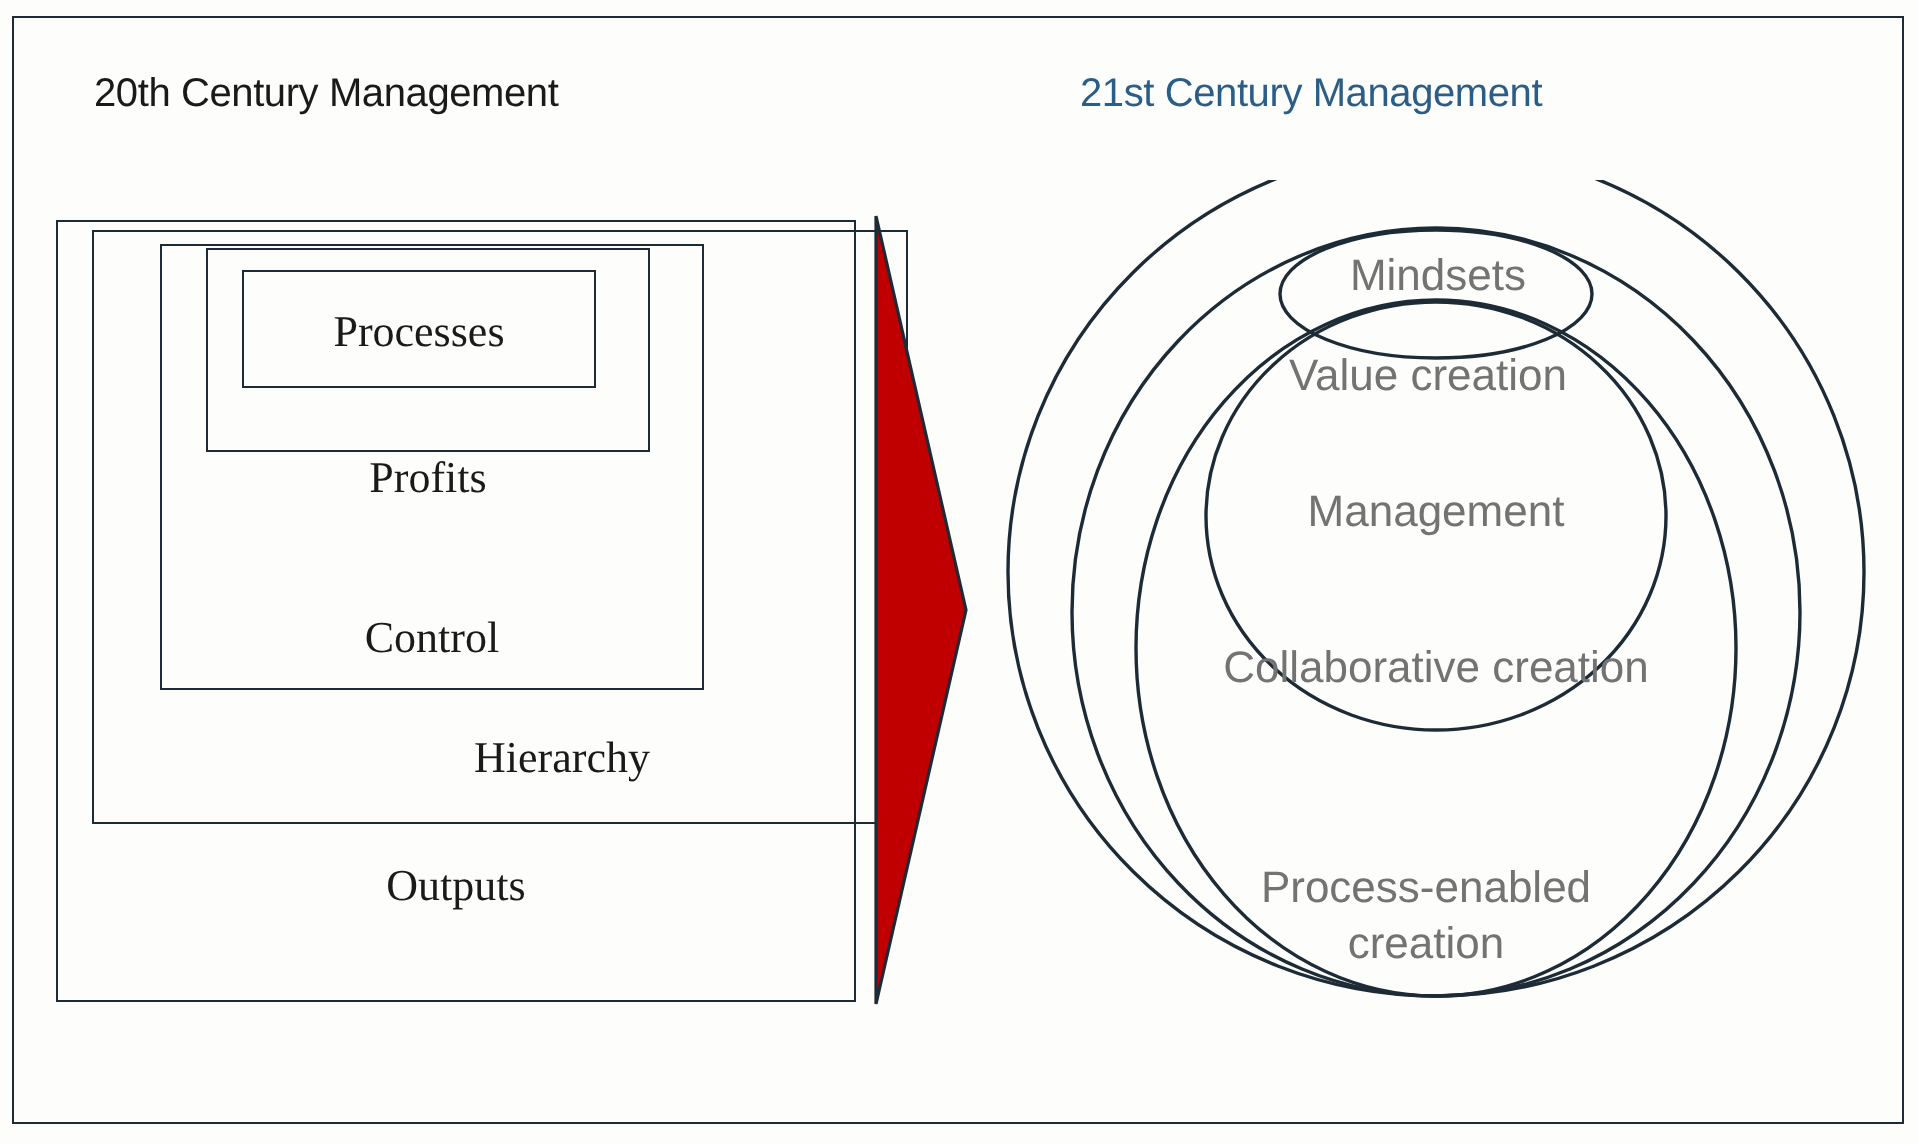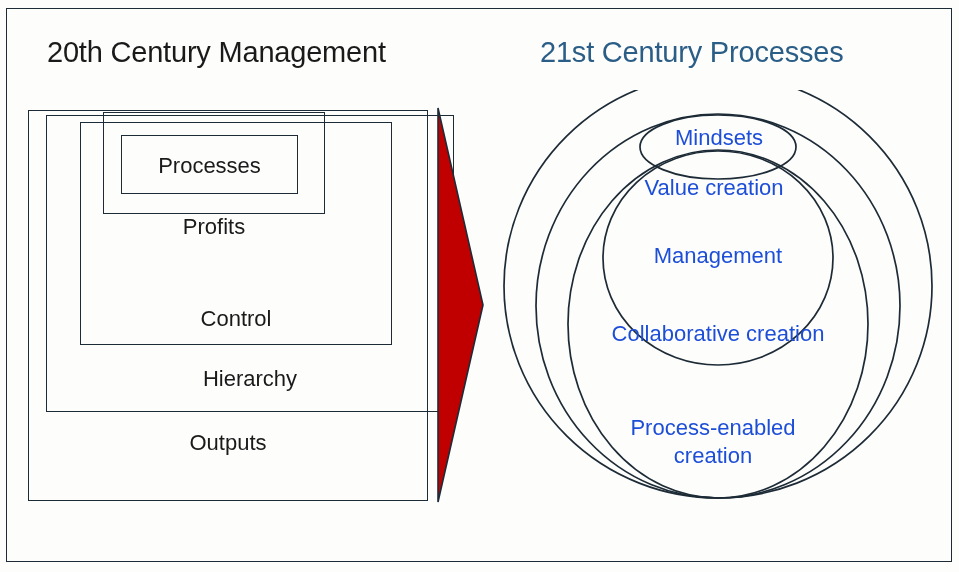--- a/index.html
+++ b/index.html
@@ -28,53 +28,54 @@
     width: 946px;
     height: 554px;
     border: 1.6px solid #1d2b36;
     box-sizing: border-box;
     background: #fdfdfc;
   }
   
   .title {
     position: absolute;
     white-space: nowrap;
-    font-size: 29px;
+    font-size: 20px;
     font-weight: 400;
     letter-spacing: -0.2px;
   }
   #title-left {
     left: 47px;
     top: 36px;
     color: #1a1a1a;
   }
   #title-right {
     left: 540px;
     top: 36px;
     color: #2b5e87;
   }
   
   .nest-box {
     position: absolute;
     border: 1.7px solid #1d2b36;
     box-sizing: border-box;
     background: transparent;
+    font-family: Liberation Serif, serif;
   }
   .nest-label {
     position: absolute;
     width: 100%;
     text-align: center;
     font-size: 22px;
     color: #1a1a1a;
     white-space: nowrap;
   }
   #box-outputs   { left: 28px;  top: 110px; width: 400px; height: 391px; }
-  #box-hierarchy { left: 46px;  top: 115px; width: 408px; height: 297px; }
-  #box-control   { left: 80px;  top: 122px; width: 312px; height: 223px; }
-  #box-profits   { left: 103px; top: 112px; width: 222px; height: 102px; }
+  #box-hierarchy { left: 46px;  top: 115px; width: 408px; height: 297px; padding-left: 31px; }
+  #box-control   { left: 80px;  top: 122px; width: 272px; height: 223px; }
+  #box-profits   { left: 103px; top: 124px; width: 222px; height: 102px; }
   #box-processes { left: 121px; top: 135px; width: 177px; height: 59px;  }
 
   #lbl-processes { top: 17px; }
   #lbl-profits   { top: 101px; }
   #lbl-control   { top: 183px; }
   #lbl-hierarchy { top: 250px; }
   #lbl-outputs   { top: 319px; }
 
   
   #arrow-svg {
@@ -89,39 +90,39 @@
     position: absolute;
     left: 495px;
     top: 90px;
     width: 450px;
     height: 420px;
   }
   .ring-label {
     position: absolute;
     text-align: center;
     font-size: 22px;
-    color: #1d4ed8;
+    color: #737373;
     white-space: nowrap;
     line-height: 1.28;
   }
   #lbl-mindsets    { left: 619px; top: 124px; width: 200px; }
   #lbl-value       { left: 614px; top: 174px; width: 200px; }
   #lbl-empower     { left: 618px; top: 242px; width: 200px; }
   #lbl-collab      { left: 588px; top: 320px; width: 260px; }
-  #lbl-process-out { left: 598px; top: 414px; width: 230px; white-space: normal; }
+  #lbl-process-out { left: 598px; top: 430px; width: 230px; white-space: normal; }
 </style>
 </head>
 <body>
 
 <div id="canvas">
 
   <div class="outer-frame"></div>
 
   <div class="title" id="title-left">20th Century Management</div>
-  <div class="title" id="title-right">21st Century Processes</div>
+  <div class="title" id="title-right">21st Century Management</div>
 
   <div class="nest-box" id="box-outputs">
     <div class="nest-label" id="lbl-outputs">Outputs</div>
   </div>
   <div class="nest-box" id="box-hierarchy">
     <div class="nest-label" id="lbl-hierarchy">Hierarchy</div>
   </div>
   <div class="nest-box" id="box-control">
     <div class="nest-label" id="lbl-control">Control</div>
   </div>

